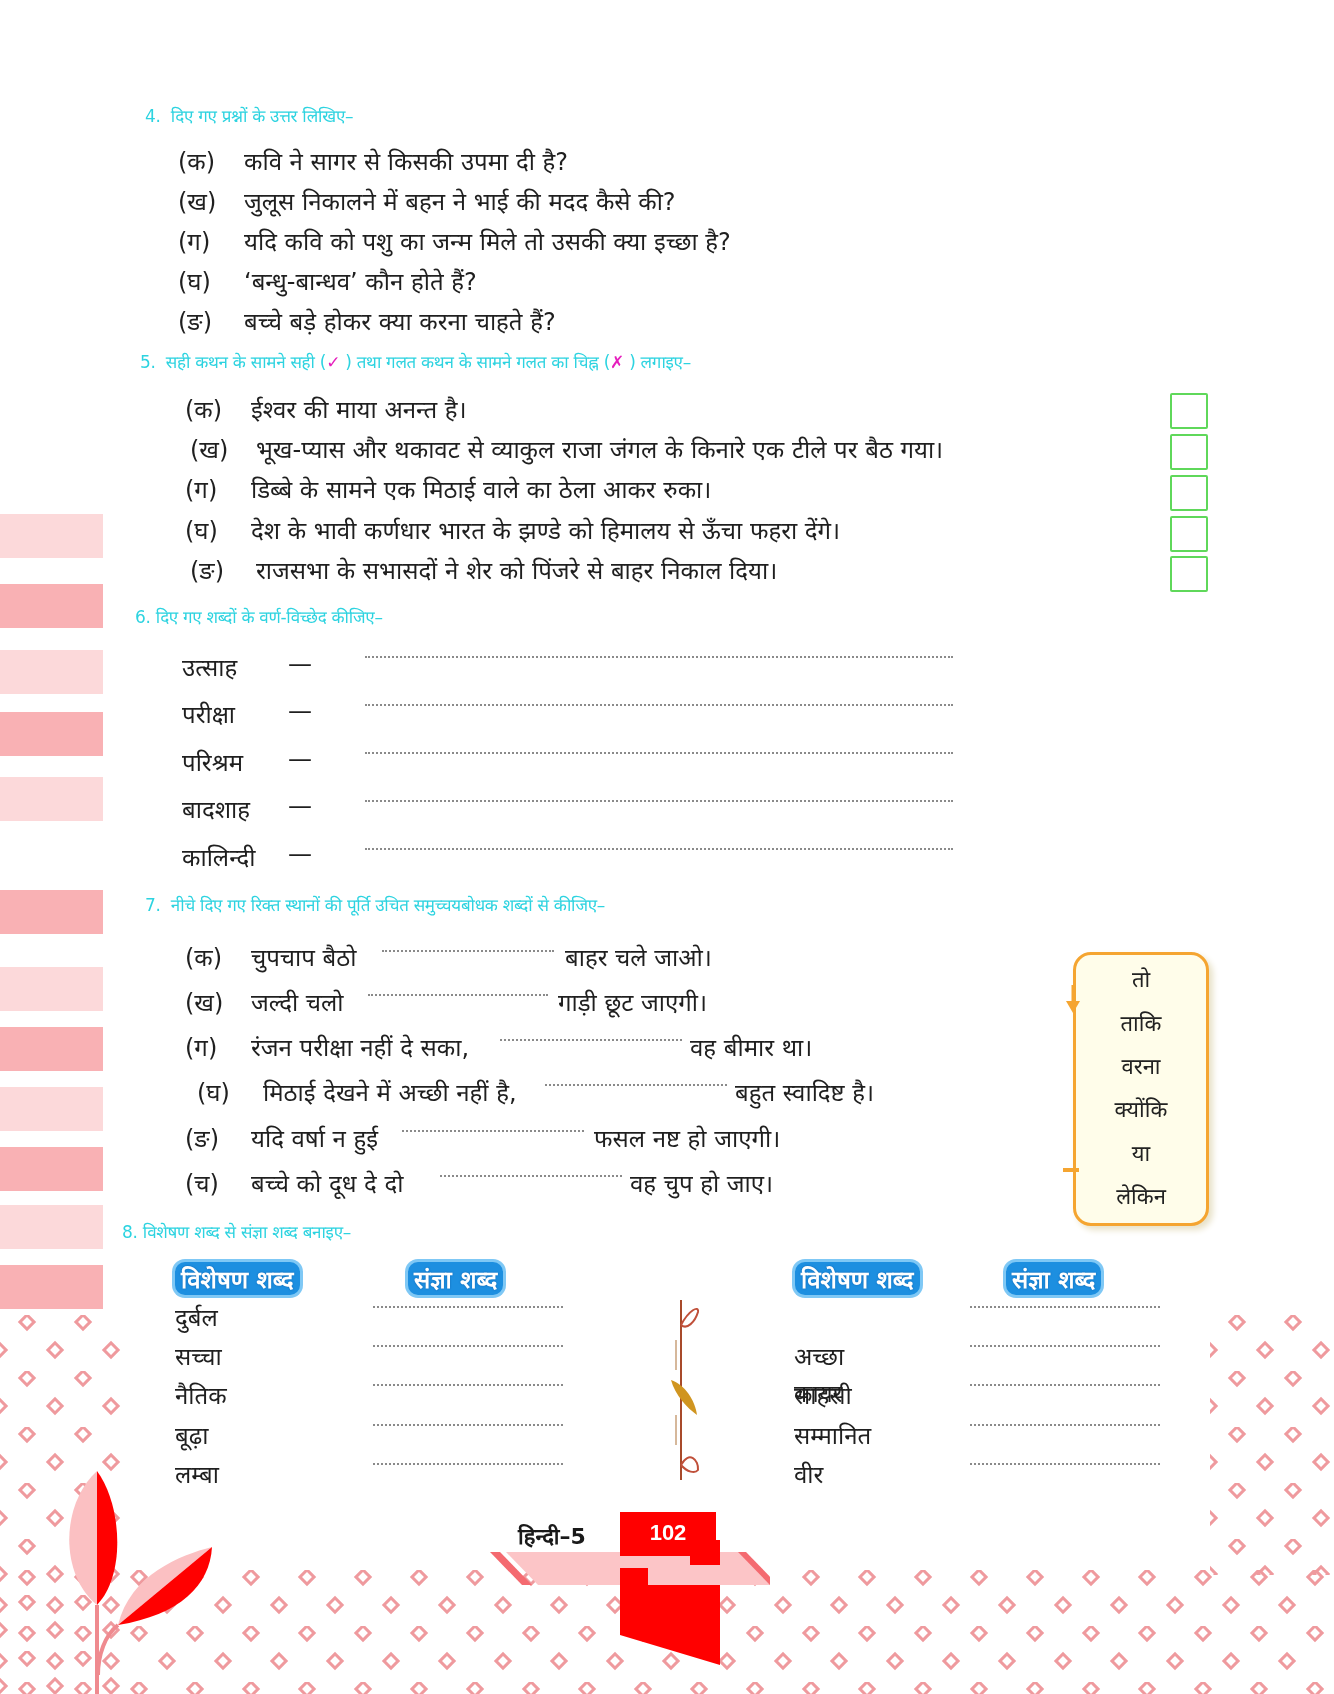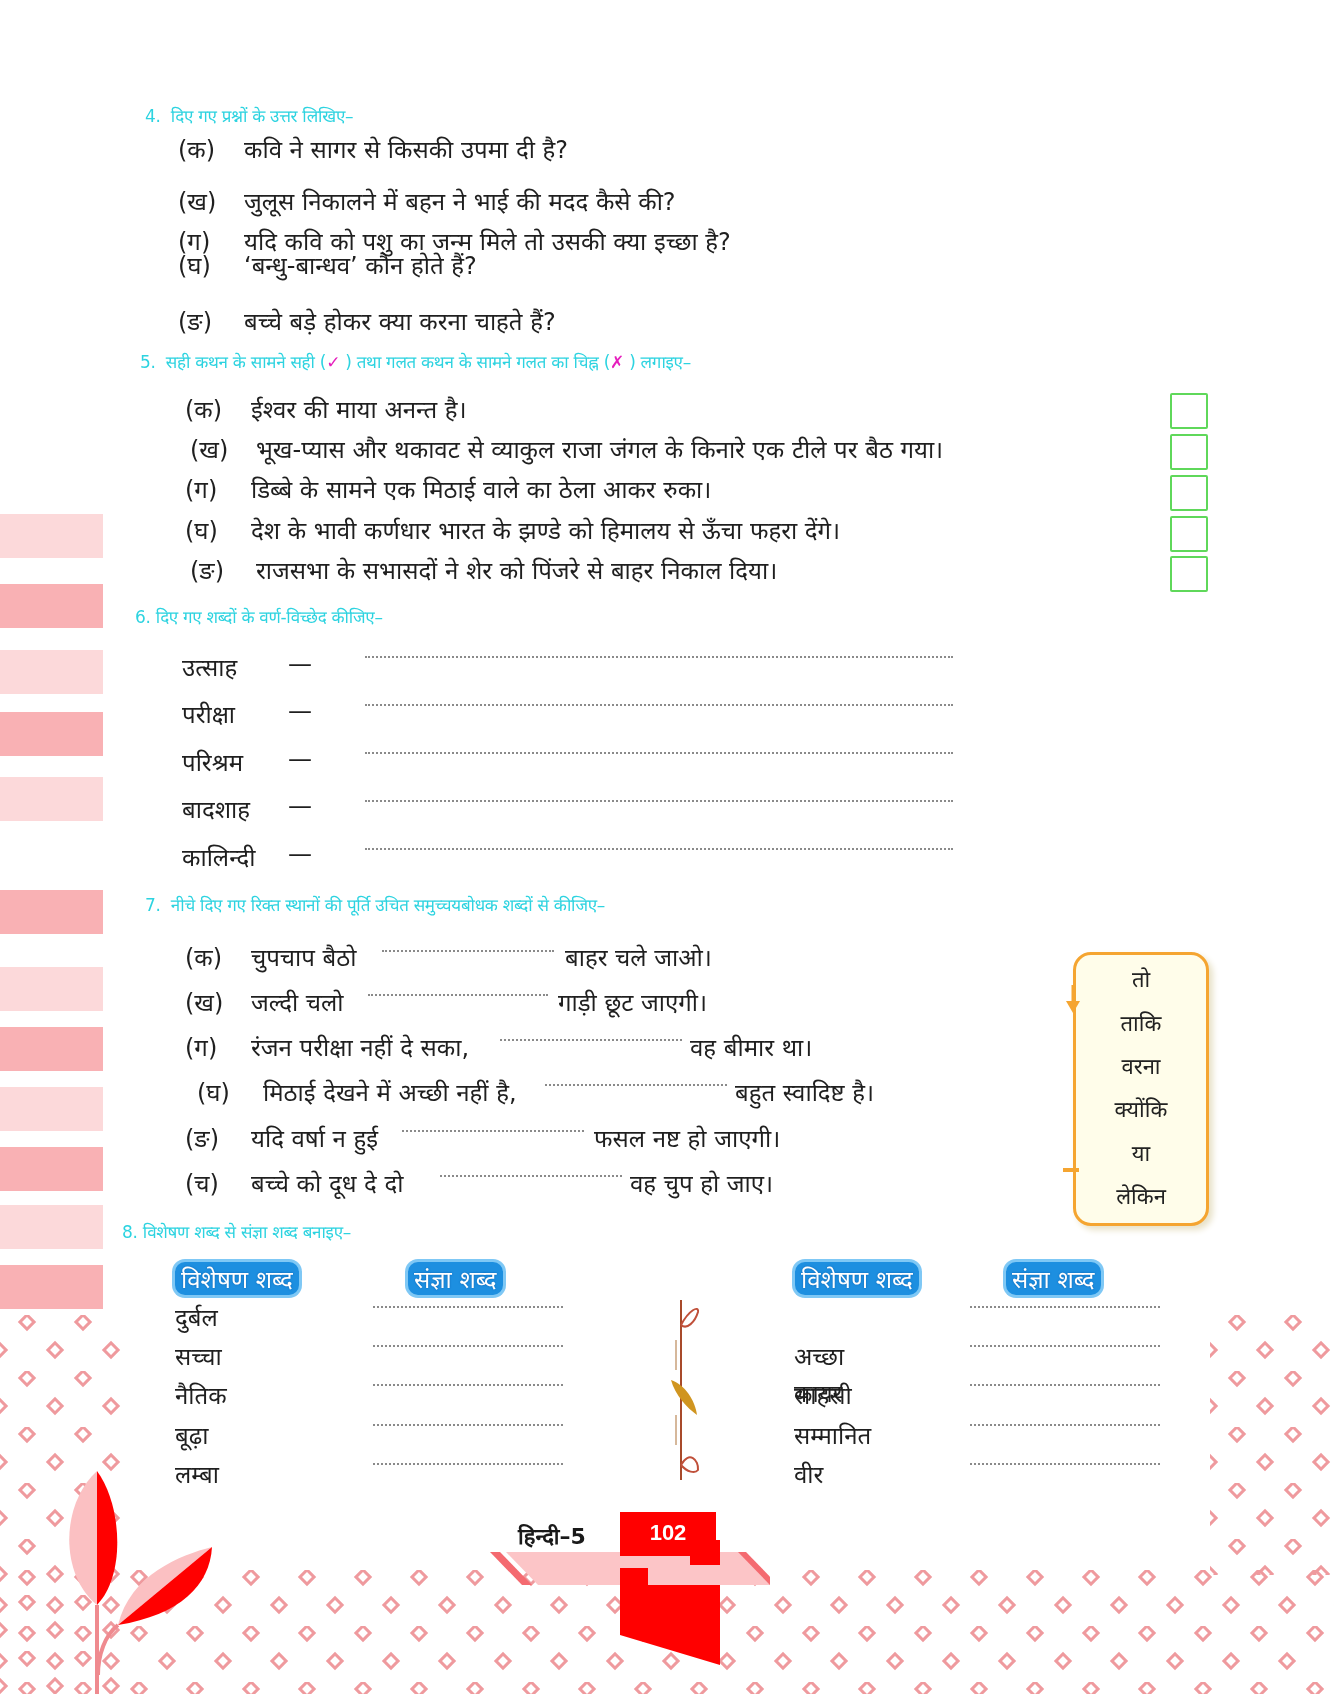--- a/index.html
+++ b/index.html
@@ -10,21 +10,21 @@
   .item { position:absolute; font-size:24px; white-space:nowrap; color:#1f1f1f; }
   .item .lbl { display:inline-block; width:66px; }
   .tick { color:#e61fbd; font-weight:bold; }
   .dots { position:absolute; border-bottom:2px dotted #8a8a8a; height:0; }
   .checkbox { position:absolute; width:34px; height:32px; border:2px solid #5fd85a; border-radius:2px; background:#fff; }
   .stripe { position:absolute; left:0; width:103px; height:44px; }
   .s-light { background:#fcd9da; }
   .s-dark { background:#f9b1b4; }
   .word { position:absolute; font-size:24px; color:#1f1f1f; white-space:nowrap; }
   .dash { position:absolute; font-size:24px; color:#1f1f1f; }
-  .col-head { position:absolute; font-size:24px; font-weight:normal; color:#ffffff; white-space:nowrap;
+  .col-head { position:absolute; font-size:24px; font-weight:bold; color:#ffffff; white-space:nowrap;
               background:#1d8fe0; padding:0 6px; border-radius:10px;
               text-shadow:0 0 2px #0a5fae; box-shadow:0 0 0 3px #7fc8f5; }
   .wordbox { position:absolute; left:1073px; top:952px; width:130px; height:268px;
              background:#fffdea; border:3px solid #f5a531; border-radius:18px; box-shadow:4px 4px 6px #e8e2c8; }
   .wordbox .w { position:absolute; left:0; width:130px; text-align:center; font-size:22px; color:#222; }
   .pattern { position:absolute; }
   .footer-label { position:absolute; left:518px; top:1520px; font-size:22px; font-weight:bold; color:#1a1a1a; }
   .pageno { position:absolute; left:620px; top:1512px; width:96px; height:44px; background:#ff0000; color:#fff;
             font-size:22px; font-weight:bold; text-align:center; line-height:42px; font-family:"Liberation Sans", sans-serif; }
 </style>
@@ -69,24 +69,24 @@
   <rect x="35" y="140" width="4" height="89" fill="#ef8a8f"></rect>
   <path d="M38 210 C38 190 45 170 58 160" stroke="#ef8a8f" stroke-width="4" fill="none"></path>
   <path d="M58 160 C70 110 120 90 152 82 Z" fill="#fbc0c2"></path>
   <path d="M58 160 C120 150 150 120 152 82 Z" fill="#ff0000"></path>
 </svg>
 
 <div>
   <div class="heading" style="left:145px;top:104px">
     <span>4.</span>&nbsp;&nbsp;<span>दिए गए प्रश्नों के उत्तर लिखिए–</span>
   </div>
-  <div class="item" style="left:178px;top:132px"><span class="lbl">(क)</span><span>कवि ने सागर से किसकी उपमा दी है?</span></div>
+  <div class="item" style="left:178px;top:144px"><span class="lbl">(क)</span><span>कवि ने सागर से किसकी उपमा दी है?</span></div>
   <div class="item" style="left:178px;top:184px"><span class="lbl">(ख)</span><span>जुलूस निकालने में बहन ने भाई की मदद कैसे की?</span></div>
   <div class="item" style="left:178px;top:224px"><span class="lbl">(ग)</span><span>यदि कवि को पशु का जन्म मिले तो उसकी क्या इच्छा है?</span></div>
-  <div class="item" style="left:178px;top:248px"><span class="lbl">(घ)</span><span>‘बन्धु-बान्धव’ कौन होते हैं?</span></div>
+  <div class="item" style="left:178px;top:264px"><span class="lbl">(घ)</span><span>‘बन्धु-बान्धव’ कौन होते हैं?</span></div>
   <div class="item" style="left:178px;top:304px"><span class="lbl">(ङ)</span><span>बच्चे बड़े होकर क्या करना चाहते हैं?</span></div>
 </div>
 
 <div>
   <div class="heading" style="left:140px;top:350px">
     <span>5.</span>&nbsp;&nbsp;<span>सही कथन के सामने सही (</span><span class="tick">✓</span><span> ) तथा गलत कथन के सामने गलत का चिह्न (</span><span class="tick">✗</span><span> ) लगाइए–</span>
   </div>
   <div class="item" style="left:185px;top:392px"><span class="lbl">(क)</span><span>ईश्वर की माया अनन्त है।</span></div>
   <div class="item" style="left:190px;top:432px"><span class="lbl">(ख)</span><span>भूख-प्यास और थकावट से व्याकुल राजा जंगल के किनारे एक टीले पर बैठ गया।</span></div>
   <div class="item" style="left:185px;top:472px"><span class="lbl">(ग)</span><span>डिब्बे के सामने एक मिठाई वाले का ठेला आकर रुका।</span></div>

